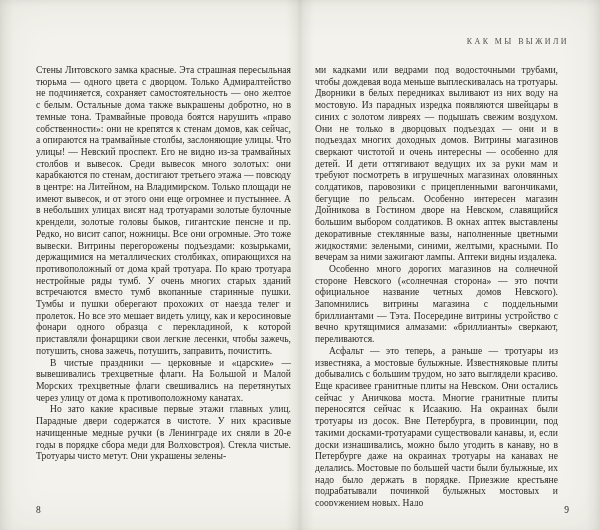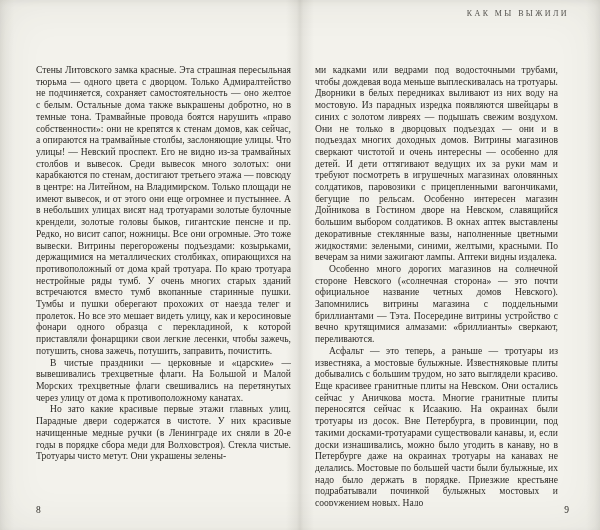--- a/index.html
+++ b/index.html
@@ -33,21 +33,21 @@
   p.body-par {
     font-size: 9.6px;
     line-height: 11.7px;
     text-align: justify;
     color: #2c2a26;
     hyphens: auto;
   }
   p.body-par.indent { text-indent: 14px; }
   .running-head {
     position: absolute;
-    top: 9px;
+    top: 37px;
     right: 31px;
     font-size: 8px;
     letter-spacing: 2.4px;
     color: #52504b;
     white-space: nowrap;
   }
   .pagenum {
     position: absolute;
     bottom: 15px;
     font-size: 9.5px;

